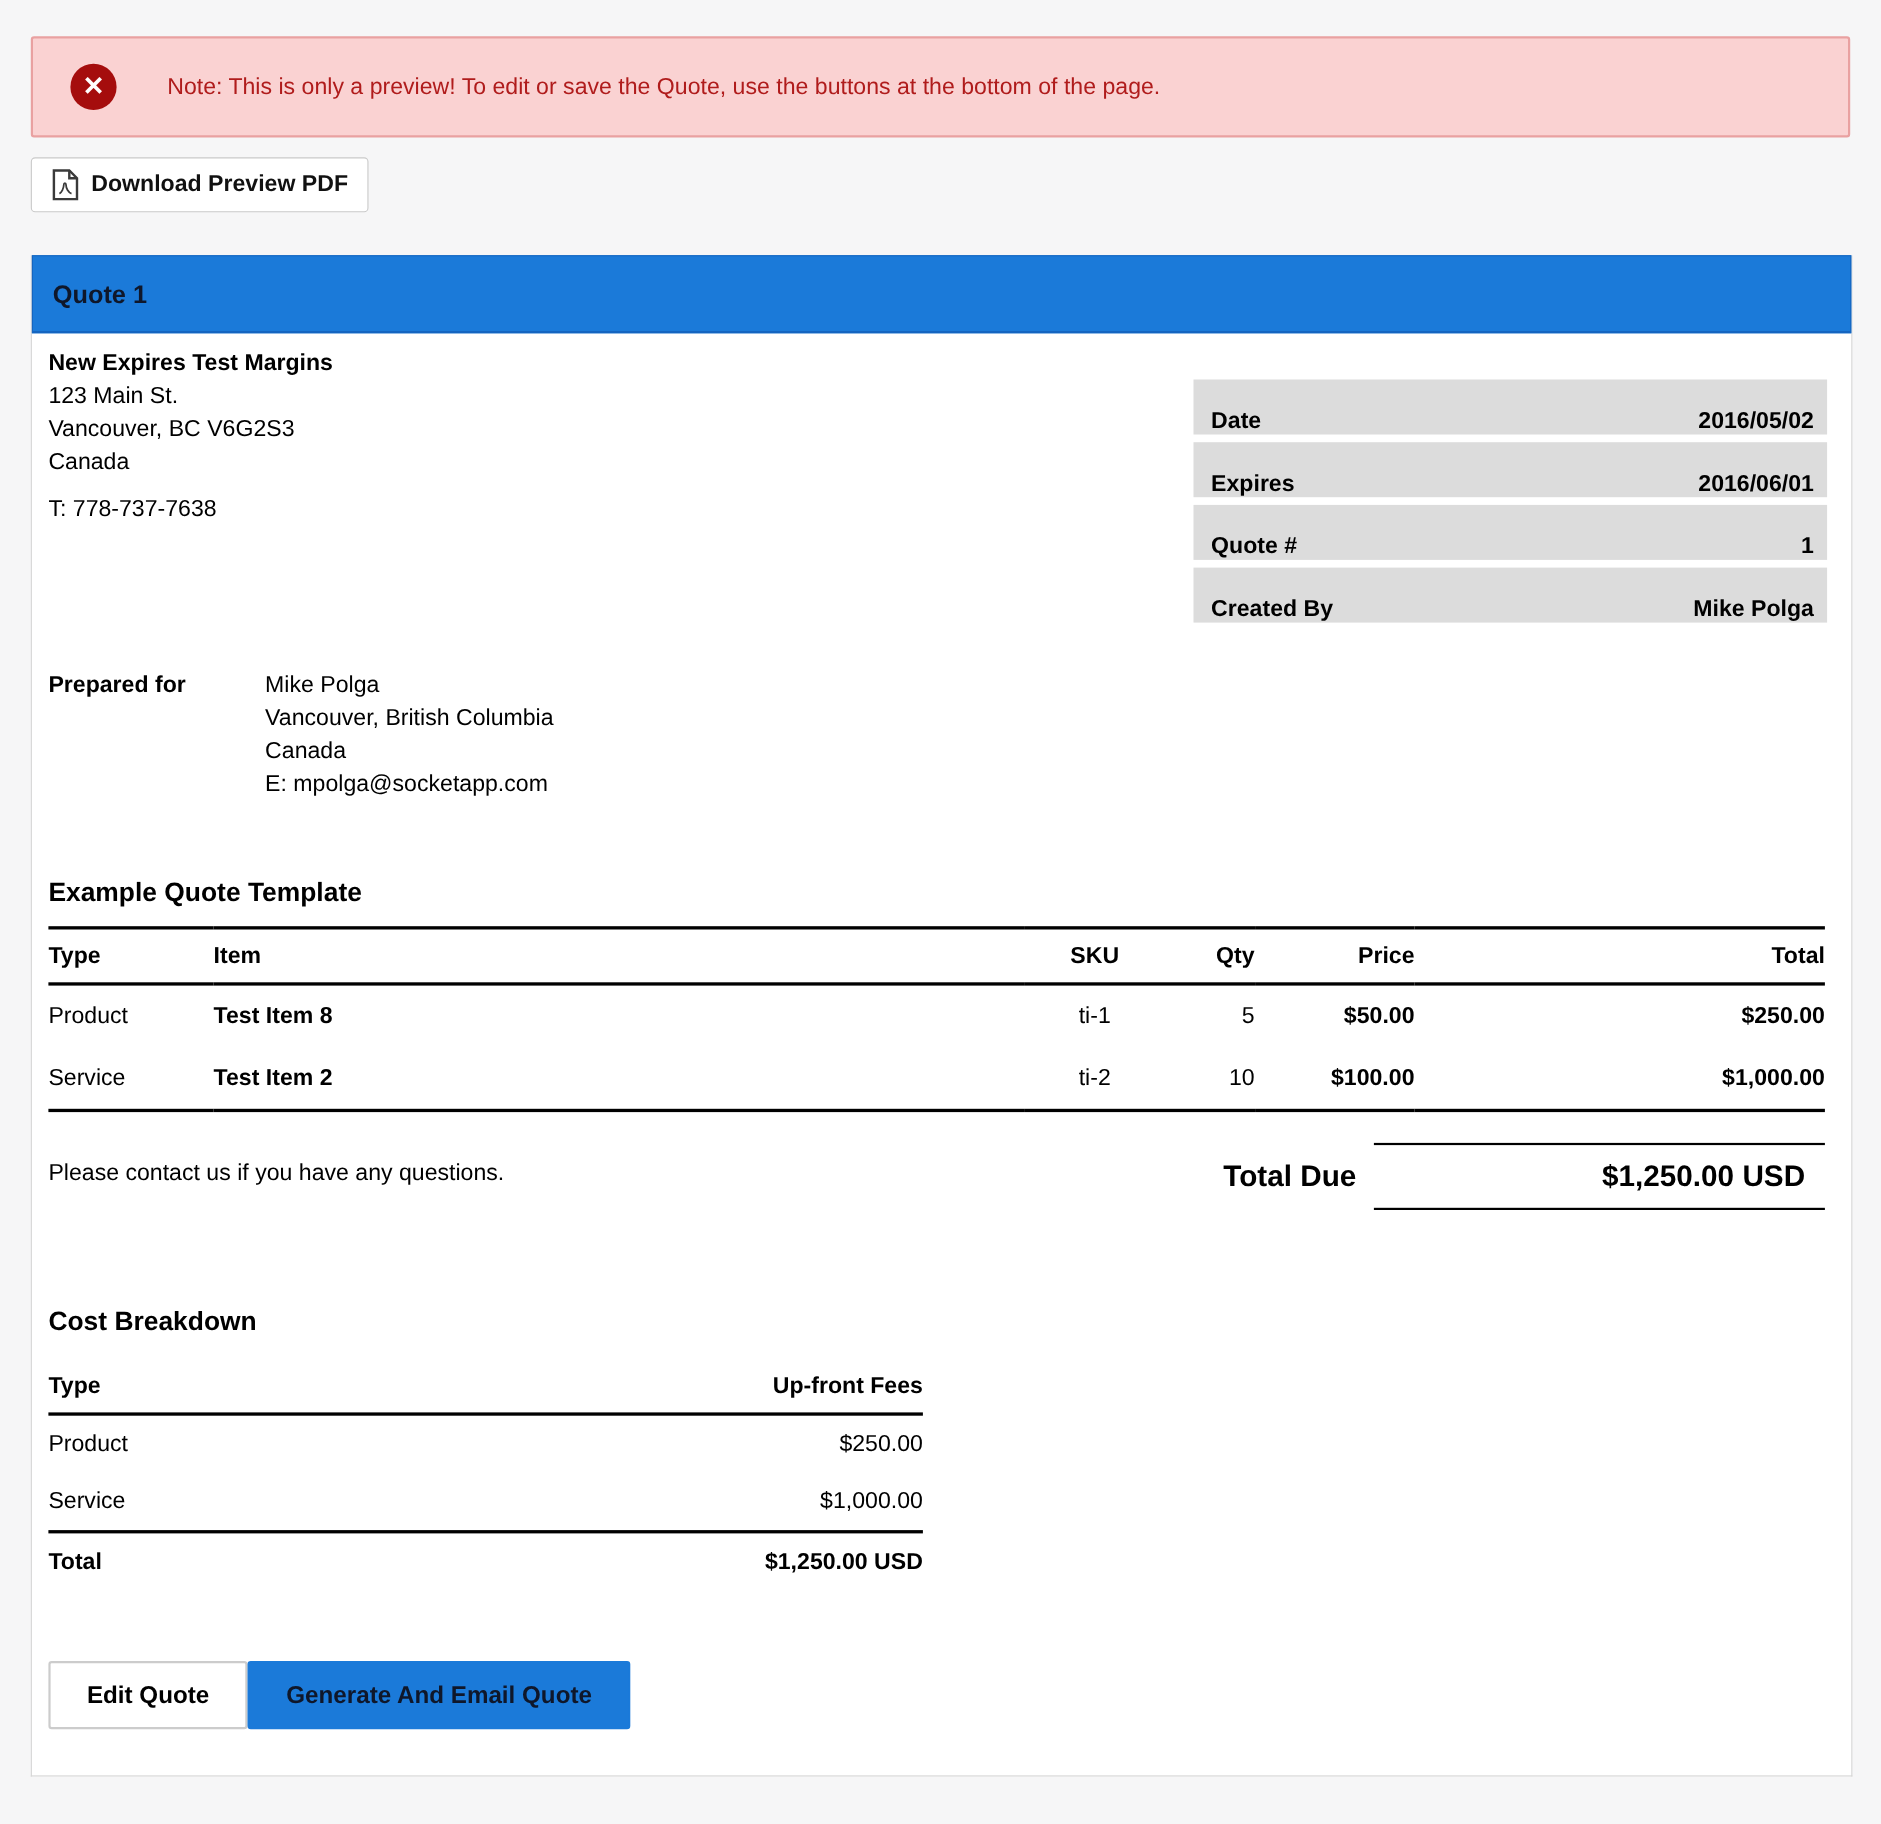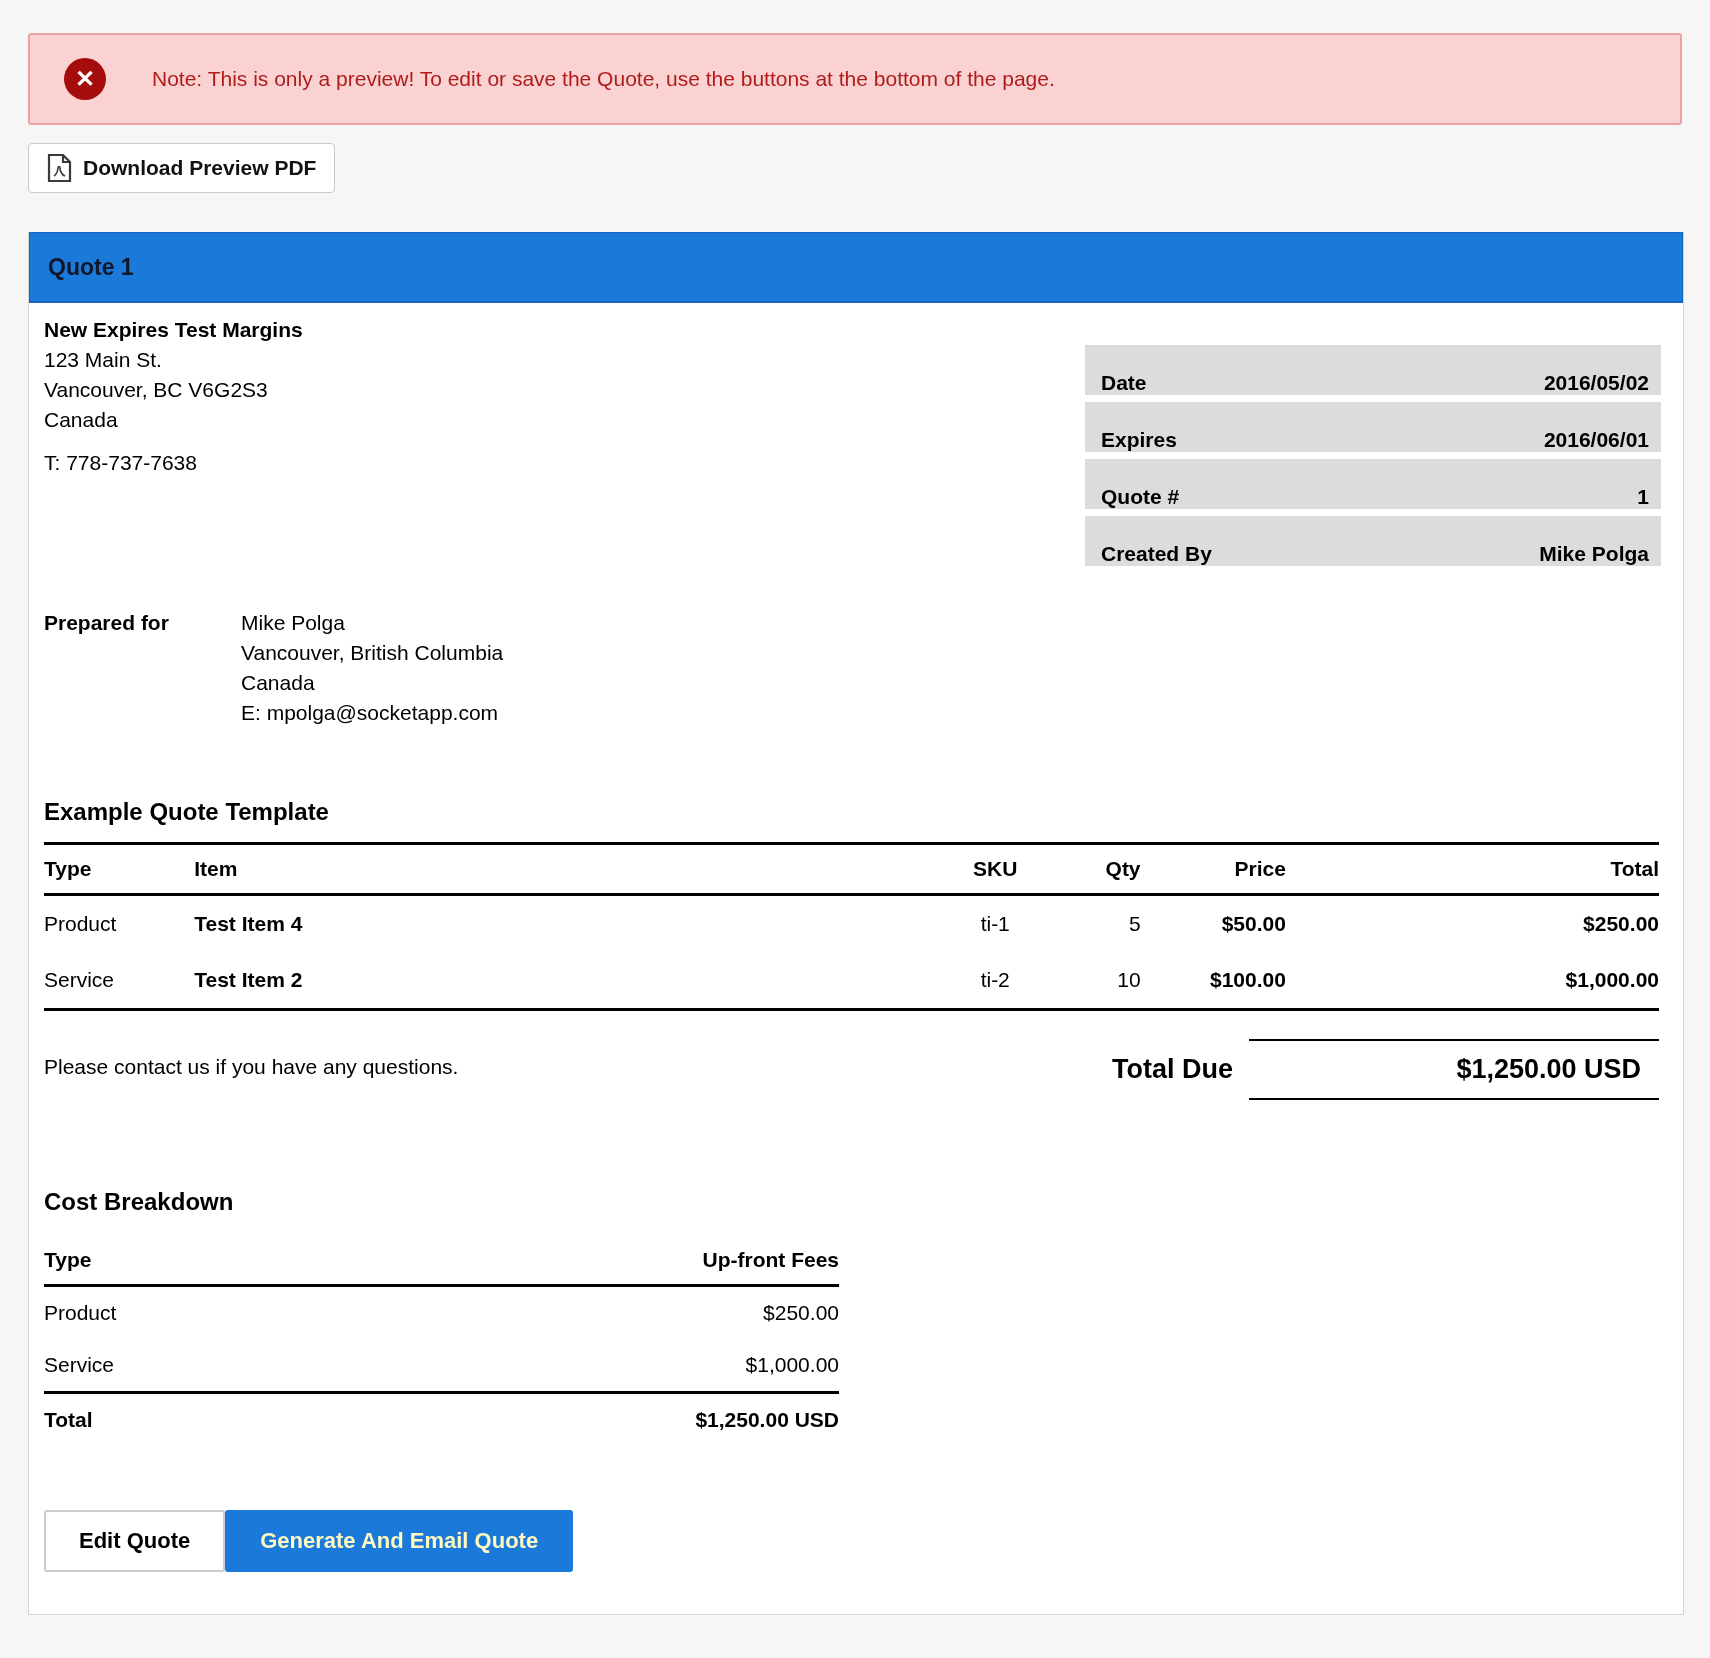--- a/index.html
+++ b/index.html
@@ -122,21 +122,21 @@
   
   .actions { margin-top:64px; display:flex; }
   .btn {
     height:62px; padding:0 33px;
     font-family:"Liberation Sans", sans-serif;
     font-size:22px; font-weight:bold;
     border-radius:3px; cursor:pointer;
     display:inline-flex; align-items:center;
   }
   .btn-edit { background:#fff; color:#000; border:2px solid #ccc; }
-  .btn-generate { background:#1b7ad9; color:#fef9c3; border:2px solid #1b7ad9; }
+  .btn-generate { background:#1b7ad9; color:#0f172a; border:2px solid #1b7ad9; }
 </style>
 </head>
 <body>
 
 
 
 
 <div class="alert">
   <span class="alert-icon">✕</span>
   <span class="alert-text">Note: This is only a preview! To edit or save the Quote, use the buttons at the bottom of the page.</span>
@@ -216,21 +216,21 @@
           <th>Item</th>
           <th class="col-sku">SKU</th>
           <th class="col-right">Qty</th>
           <th class="col-right">Price</th>
           <th class="col-right">Total</th>
         </tr>
       </thead>
       <tbody>
         <tr>
           <td>Product</td>
-          <td class="cell-bold">Test Item 4</td>
+          <td class="cell-bold">Test Item 8</td>
           <td class="col-sku">ti-1</td>
           <td class="col-right">5</td>
           <td class="col-right cell-bold">$50.00</td>
           <td class="col-right cell-bold">$250.00</td>
         </tr>
         <tr>
           <td>Service</td>
           <td class="cell-bold">Test Item 2</td>
           <td class="col-sku">ti-2</td>
           <td class="col-right">10</td>

